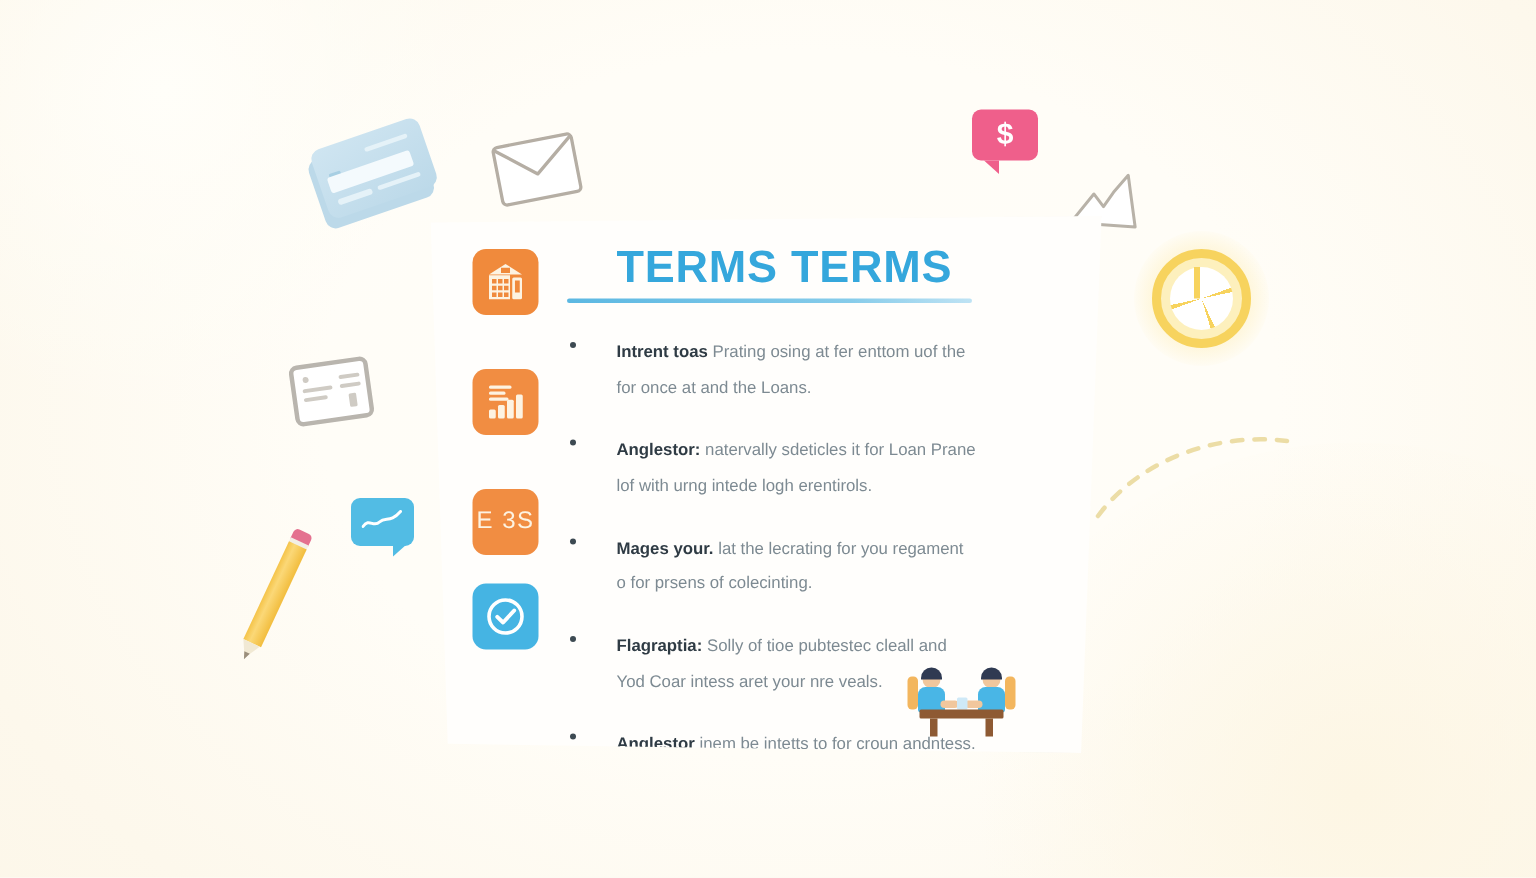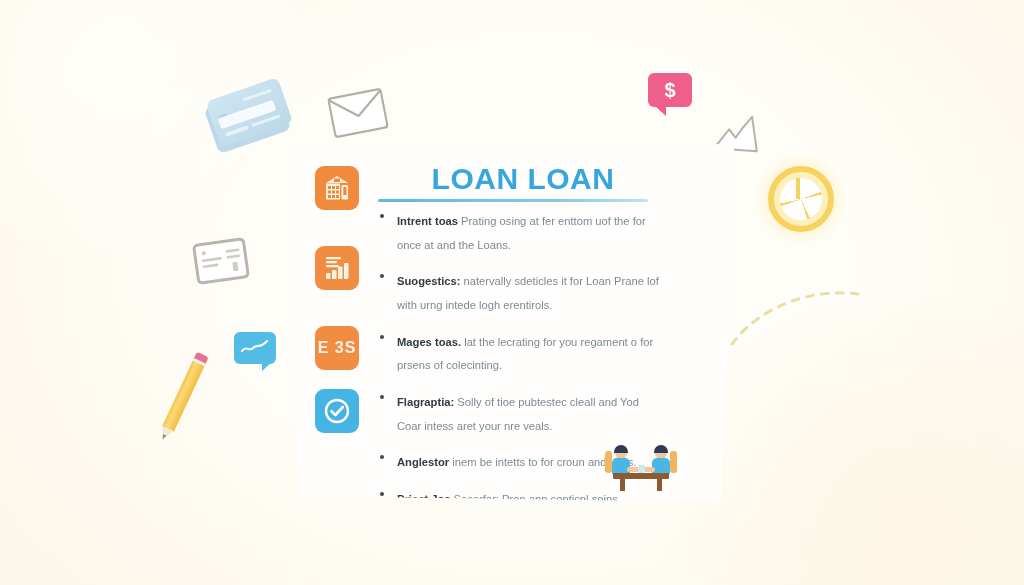--- a/index.html
+++ b/index.html
@@ -101,29 +101,29 @@
   }
   .title-rule{position:absolute;left:95px;top:55px;width:270px;height:3px;
     background:linear-gradient(90deg,#5cb8e2 0%,#87ccea 70%,#bfe3f4 100%);border-radius:2px;}
 
   
   .icon-col{position:absolute;left:32px;top:22px;width:48px;}
   .ibox{position:absolute;width:44px;height:44px;border-radius:9px;display:flex;align-items:center;justify-content:center;}
   .ibox.orange{background:#f08a3c;}
   .ibox.orange2{background:#f18d42;}
   .ibox.blue{background:#45b4e3;}
-  .ibox .txt{color:#fdf3e2;font-size:16px;font-weight:bold;letter-spacing:1px;}
+  .ibox .txt{color:#fdf3e2;font-size:16px;font-weight:normal;letter-spacing:1px;}
 
   
   .bullets{position:absolute;left:96px;top:60px;width:290px;}
   .bullet{position:relative;padding-left:14px;margin-bottom:13px;}
   .bullet::before{content:"";position:absolute;left:1px;top:6px;width:4px;height:4px;border-radius:50%;background:#3d4a52;}
   .bullet .b-strong{color:#2f3b44;font-weight:bold;font-size:11.2px;}
   .bullet .b-rest{color:#7d8a92;font-size:11.2px;}
-  .bullet p{margin:4px;line-height:1.48;}
+  .bullet p{margin:18px;line-height:1.48;}
 
   
   .meeting{position:absolute;left:322px;top:295px;width:72px;height:52px;}
   .meeting .table-top{position:absolute;left:8px;top:34px;width:56px;height:6px;border-radius:1px;background:#8e5a33;}
   .meeting .leg{position:absolute;top:40px;width:5px;height:12px;background:#8e5a33;}
   .meeting .leg.l{left:15px;}
   .meeting .leg.r{left:52px;}
   .meeting .person{position:absolute;top:8px;width:20px;height:28px;}
   .meeting .person .head{position:absolute;left:4px;top:0;width:12px;height:12px;border-radius:50%;background:#f1c79d;}
   .meeting .person .hair{position:absolute;left:3px;top:-2px;width:14px;height:8px;border-radius:7px 7px 0 0;background:#2f3a52;}
@@ -212,21 +212,21 @@
 
   <div class="deco arc">
     <svg width="140" height="70" viewBox="0 0 140 70">
       <path d="M6 62 C34 24, 86 6, 132 12" fill="none" stroke="#ecdda6" stroke-width="3" stroke-linecap="round" stroke-dasharray="7 8"></path>
     </svg>
   </div>
 
   <div id="paper">
     <div id="paper-inner">
 
-      <div class="title">LOAN LOAN</div>
+      <div class="title">TERMS TERMS</div>
       <div class="title-rule"></div>
 
       <div class="icon-col">
 
         <div class="ibox orange" style="top:0px;left:0px;">
           <svg width="30" height="30" viewBox="0 0 30 30">
             <path d="M4 10 L15 3 L26 10 Z" fill="#fdf3e2"></path>
             <rect x="12" y="5.5" width="6" height="3.5" fill="#f08a3c"></rect>
             <rect x="4" y="10.5" width="14" height="16" fill="#fdf3e2"></rect>
             <rect x="19.5" y="12" width="6.5" height="14.5" rx="1" fill="#fdf3e2"></rect>
@@ -269,24 +269,24 @@
             <path d="M9.5 15.2 L13.4 19 L20.8 11" fill="none" stroke="#ffffff" stroke-width="2.6" stroke-linecap="round" stroke-linejoin="round"></path>
           </svg>
         </div>
       </div>
 
       <div class="bullets">
         <div class="bullet">
           <p><span class="b-strong">Intrent toas</span><span class="b-rest"> Prating osing at fer enttom uof the for once at and the Loans.</span></p>
         </div>
         <div class="bullet">
-          <p><span class="b-strong">Suogestics:</span><span class="b-rest"> natervally sdeticles it for Loan Prane lof with urng intede logh erentirols.</span></p>
-        </div>
-        <div class="bullet">
-          <p><span class="b-strong">Mages toas.</span><span class="b-rest"> lat the lecrating for you regament o for prsens of colecinting.</span></p>
+          <p><span class="b-strong">Anglestor:</span><span class="b-rest"> natervally sdeticles it for Loan Prane lof with urng intede logh erentirols.</span></p>
+        </div>
+        <div class="bullet">
+          <p><span class="b-strong">Mages your.</span><span class="b-rest"> lat the lecrating for you regament o for prsens of colecinting.</span></p>
         </div>
         <div class="bullet">
           <p><span class="b-strong">Flagraptia:</span><span class="b-rest"> Solly of tioe pubtestec cleall and Yod Coar intess aret your nre veals.</span></p>
         </div>
         <div class="bullet">
           <p><span class="b-strong">Anglestor</span><span class="b-rest"> inem be intetts to for croun andntess.</span></p>
         </div>
         <div class="bullet">
           <p><span class="b-strong">Priect Joa</span><span class="b-rest"> Secerfor: Pron app conticnl soins.</span></p>
         </div>

